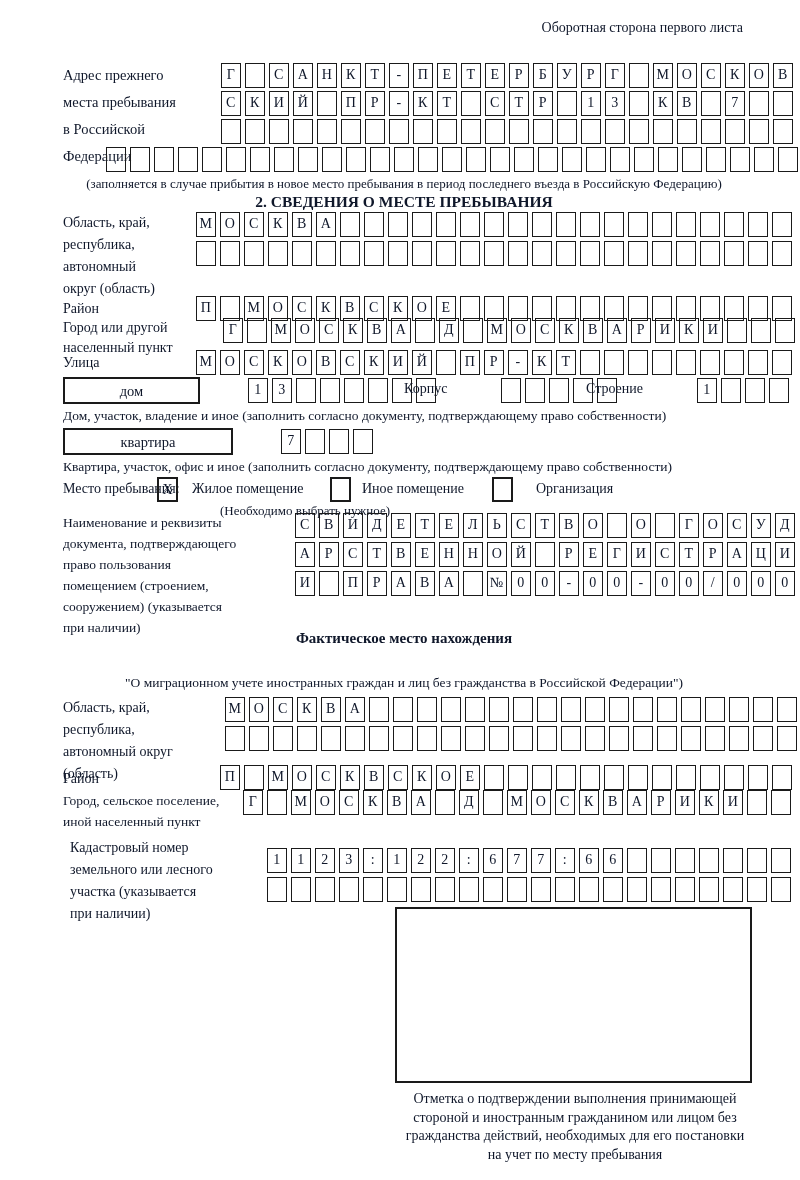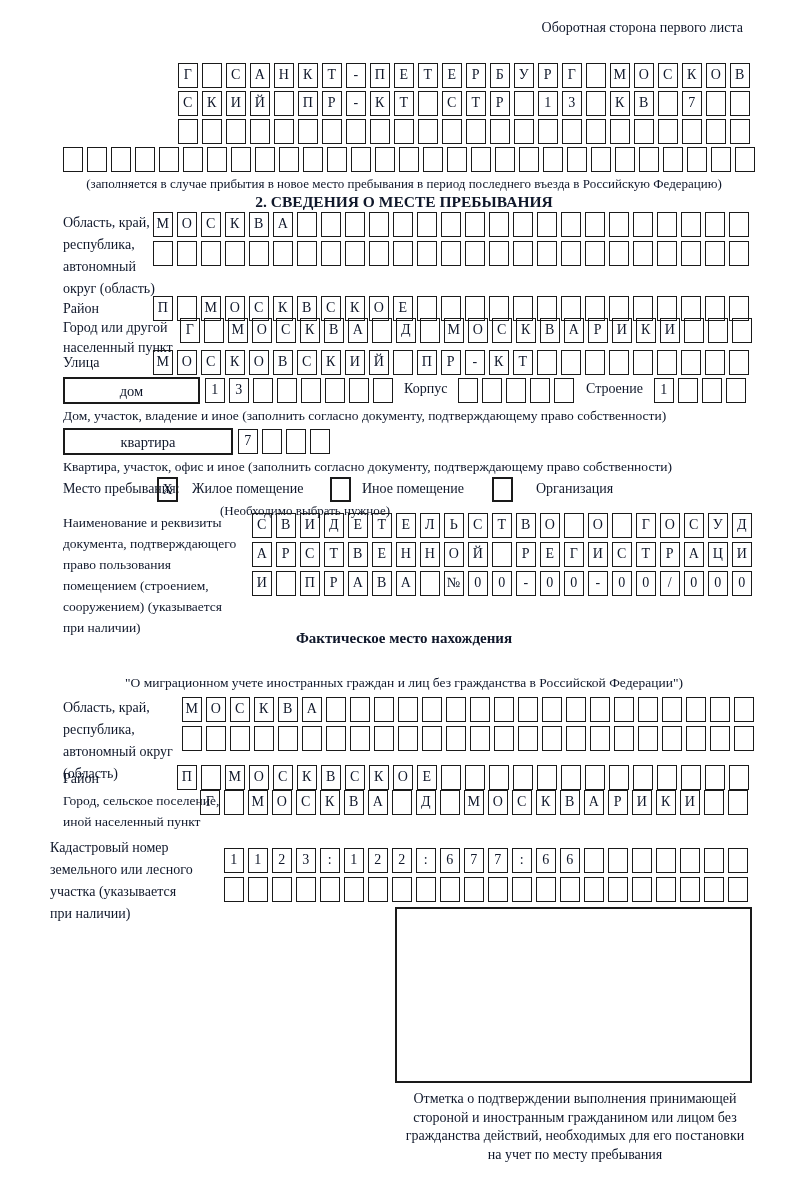--- a/index.html
+++ b/index.html
@@ -14,21 +14,21 @@
     overflow:hidden;
   }
   .abs { position:absolute; }
   .lbl { font-size:14px; white-space:pre-line; line-height:22px; }
   .lbl.lh27 { line-height:27px; font-size:14.5px; }
   .lbl.lh21 { line-height:21px; font-size:13.5px; }
   .lbl.lh20 { line-height:20px; }
   .caption { font-size:13px; }
   .center { text-align:center; width:800px; left:0;padding-left:8px; }
   .heading { font-weight:bold; font-size:15.5px; }
-  .boxrow { white-space:nowrap; height:26px; }
+  .boxrow { white-space:nowrap; height:26px;margin-left:43px; }
   .cbox {
     display:inline-block;
     width:19.5px; height:25px;
     margin-right:4.5px;
     border:1.6px solid #1a1a1a;
     text-align:center;
     font-size:14px; line-height:22px;
     vertical-align:top;
   }
   .bigbox {
@@ -51,20 +51,24 @@
   }
   .note-center { text-align:center; white-space:pre-line; font-size:14px; line-height:18.5px; }
 </style>
 </head>
 <body>
 
 <div class="page">
 
   <div class="abs" style="top:20px; right:57px; font-size:14px;">Оборотная сторона первого листа</div>
 
+  <div class="abs lbl lh27" style="left:63px; top:62px; width:120px;">Адрес прежнего
+места пребывания
+в Российской
+Федерации</div>
   <div class="abs boxrow" style="left:178px; top:63px;"><span class="cbox">Г</span><span class="cbox"></span><span class="cbox">С</span><span class="cbox">А</span><span class="cbox">Н</span><span class="cbox">К</span><span class="cbox">Т</span><span class="cbox">-</span><span class="cbox">П</span><span class="cbox">Е</span><span class="cbox">Т</span><span class="cbox">Е</span><span class="cbox">Р</span><span class="cbox">Б</span><span class="cbox">У</span><span class="cbox">Р</span><span class="cbox">Г</span><span class="cbox"></span><span class="cbox">М</span><span class="cbox">О</span><span class="cbox">С</span><span class="cbox">К</span><span class="cbox">О</span><span class="cbox">В</span></div>
   <div class="abs boxrow" style="left:178px; top:91px;"><span class="cbox">С</span><span class="cbox">К</span><span class="cbox">И</span><span class="cbox">Й</span><span class="cbox"></span><span class="cbox">П</span><span class="cbox">Р</span><span class="cbox">-</span><span class="cbox">К</span><span class="cbox">Т</span><span class="cbox"></span><span class="cbox">С</span><span class="cbox">Т</span><span class="cbox">Р</span><span class="cbox"></span><span class="cbox">1</span><span class="cbox">3</span><span class="cbox"></span><span class="cbox">К</span><span class="cbox">В</span><span class="cbox"></span><span class="cbox">7</span><span class="cbox"></span><span class="cbox"></span></div>
   <div class="abs boxrow" style="left:178px; top:119px;"><span class="cbox"></span><span class="cbox"></span><span class="cbox"></span><span class="cbox"></span><span class="cbox"></span><span class="cbox"></span><span class="cbox"></span><span class="cbox"></span><span class="cbox"></span><span class="cbox"></span><span class="cbox"></span><span class="cbox"></span><span class="cbox"></span><span class="cbox"></span><span class="cbox"></span><span class="cbox"></span><span class="cbox"></span><span class="cbox"></span><span class="cbox"></span><span class="cbox"></span><span class="cbox"></span><span class="cbox"></span><span class="cbox"></span><span class="cbox"></span></div>
   <div class="abs boxrow" style="left:63px;  top:147px;"><span class="cbox"></span><span class="cbox"></span><span class="cbox"></span><span class="cbox"></span><span class="cbox"></span><span class="cbox"></span><span class="cbox"></span><span class="cbox"></span><span class="cbox"></span><span class="cbox"></span><span class="cbox"></span><span class="cbox"></span><span class="cbox"></span><span class="cbox"></span><span class="cbox"></span><span class="cbox"></span><span class="cbox"></span><span class="cbox"></span><span class="cbox"></span><span class="cbox"></span><span class="cbox"></span><span class="cbox"></span><span class="cbox"></span><span class="cbox"></span><span class="cbox"></span><span class="cbox"></span><span class="cbox"></span><span class="cbox"></span><span class="cbox"></span></div>
   <div class="abs caption center" style="top:176px;">(заполняется в случае прибытия в новое место пребывания в период последнего въезда в Российскую Федерацию)</div>
 
   <div class="abs heading center" style="top:193px;">2. СВЕДЕНИЯ О МЕСТЕ ПРЕБЫВАНИЯ</div>
 
   <div class="abs lbl" style="left:63px; top:212px; width:115px;">Область, край,
 республика,
@@ -124,21 +128,21 @@
   <div class="abs boxrow" style="left:182px; top:697px;"><span class="cbox">М</span><span class="cbox">О</span><span class="cbox">С</span><span class="cbox">К</span><span class="cbox">В</span><span class="cbox">А</span><span class="cbox"></span><span class="cbox"></span><span class="cbox"></span><span class="cbox"></span><span class="cbox"></span><span class="cbox"></span><span class="cbox"></span><span class="cbox"></span><span class="cbox"></span><span class="cbox"></span><span class="cbox"></span><span class="cbox"></span><span class="cbox"></span><span class="cbox"></span><span class="cbox"></span><span class="cbox"></span><span class="cbox"></span><span class="cbox"></span></div>
   <div class="abs boxrow" style="left:182px; top:726px;"><span class="cbox"></span><span class="cbox"></span><span class="cbox"></span><span class="cbox"></span><span class="cbox"></span><span class="cbox"></span><span class="cbox"></span><span class="cbox"></span><span class="cbox"></span><span class="cbox"></span><span class="cbox"></span><span class="cbox"></span><span class="cbox"></span><span class="cbox"></span><span class="cbox"></span><span class="cbox"></span><span class="cbox"></span><span class="cbox"></span><span class="cbox"></span><span class="cbox"></span><span class="cbox"></span><span class="cbox"></span><span class="cbox"></span><span class="cbox"></span></div>
 
   <div class="abs lbl" style="left:63px; top:768px;">Район</div>
   <div class="abs boxrow" style="left:177px; top:765px;"><span class="cbox">П</span><span class="cbox"></span><span class="cbox">М</span><span class="cbox">О</span><span class="cbox">С</span><span class="cbox">К</span><span class="cbox">В</span><span class="cbox">С</span><span class="cbox">К</span><span class="cbox">О</span><span class="cbox">Е</span><span class="cbox"></span><span class="cbox"></span><span class="cbox"></span><span class="cbox"></span><span class="cbox"></span><span class="cbox"></span><span class="cbox"></span><span class="cbox"></span><span class="cbox"></span><span class="cbox"></span><span class="cbox"></span><span class="cbox"></span><span class="cbox"></span></div>
 
   <div class="abs lbl lh21" style="left:63px; top:790px; width:180px;">Город, сельское поселение,
 иной населенный пункт</div>
   <div class="abs boxrow" style="left:200px; top:790px;"><span class="cbox">Г</span><span class="cbox"></span><span class="cbox">М</span><span class="cbox">О</span><span class="cbox">С</span><span class="cbox">К</span><span class="cbox">В</span><span class="cbox">А</span><span class="cbox"></span><span class="cbox">Д</span><span class="cbox"></span><span class="cbox">М</span><span class="cbox">О</span><span class="cbox">С</span><span class="cbox">К</span><span class="cbox">В</span><span class="cbox">А</span><span class="cbox">Р</span><span class="cbox">И</span><span class="cbox">К</span><span class="cbox">И</span><span class="cbox"></span><span class="cbox"></span></div>
 
-  <div class="abs lbl" style="left:50px; top:837px; width:165px;">Кадастровый номер
+  <div class="abs lbl" style="left:70px; top:837px; width:165px;">Кадастровый номер
 земельного или лесного
 участка (указывается
 при наличии)</div>
   <div class="abs boxrow" style="left:224px; top:848px;"><span class="cbox">1</span><span class="cbox">1</span><span class="cbox">2</span><span class="cbox">3</span><span class="cbox">:</span><span class="cbox">1</span><span class="cbox">2</span><span class="cbox">2</span><span class="cbox">:</span><span class="cbox">6</span><span class="cbox">7</span><span class="cbox">7</span><span class="cbox">:</span><span class="cbox">6</span><span class="cbox">6</span><span class="cbox"></span><span class="cbox"></span><span class="cbox"></span><span class="cbox"></span><span class="cbox"></span><span class="cbox"></span><span class="cbox"></span></div>
   <div class="abs boxrow" style="left:224px; top:877px;"><span class="cbox"></span><span class="cbox"></span><span class="cbox"></span><span class="cbox"></span><span class="cbox"></span><span class="cbox"></span><span class="cbox"></span><span class="cbox"></span><span class="cbox"></span><span class="cbox"></span><span class="cbox"></span><span class="cbox"></span><span class="cbox"></span><span class="cbox"></span><span class="cbox"></span><span class="cbox"></span><span class="cbox"></span><span class="cbox"></span><span class="cbox"></span><span class="cbox"></span><span class="cbox"></span><span class="cbox"></span></div>
 
   <div class="abs stamp" style="left:395px; top:907px;"></div>
   <div class="abs note-center" style="left:330px; top:1090px; width:490px;">Отметка о подтверждении выполнения принимающей
 стороной и иностранным гражданином или лицом без
 гражданства действий, необходимых для его постановки

